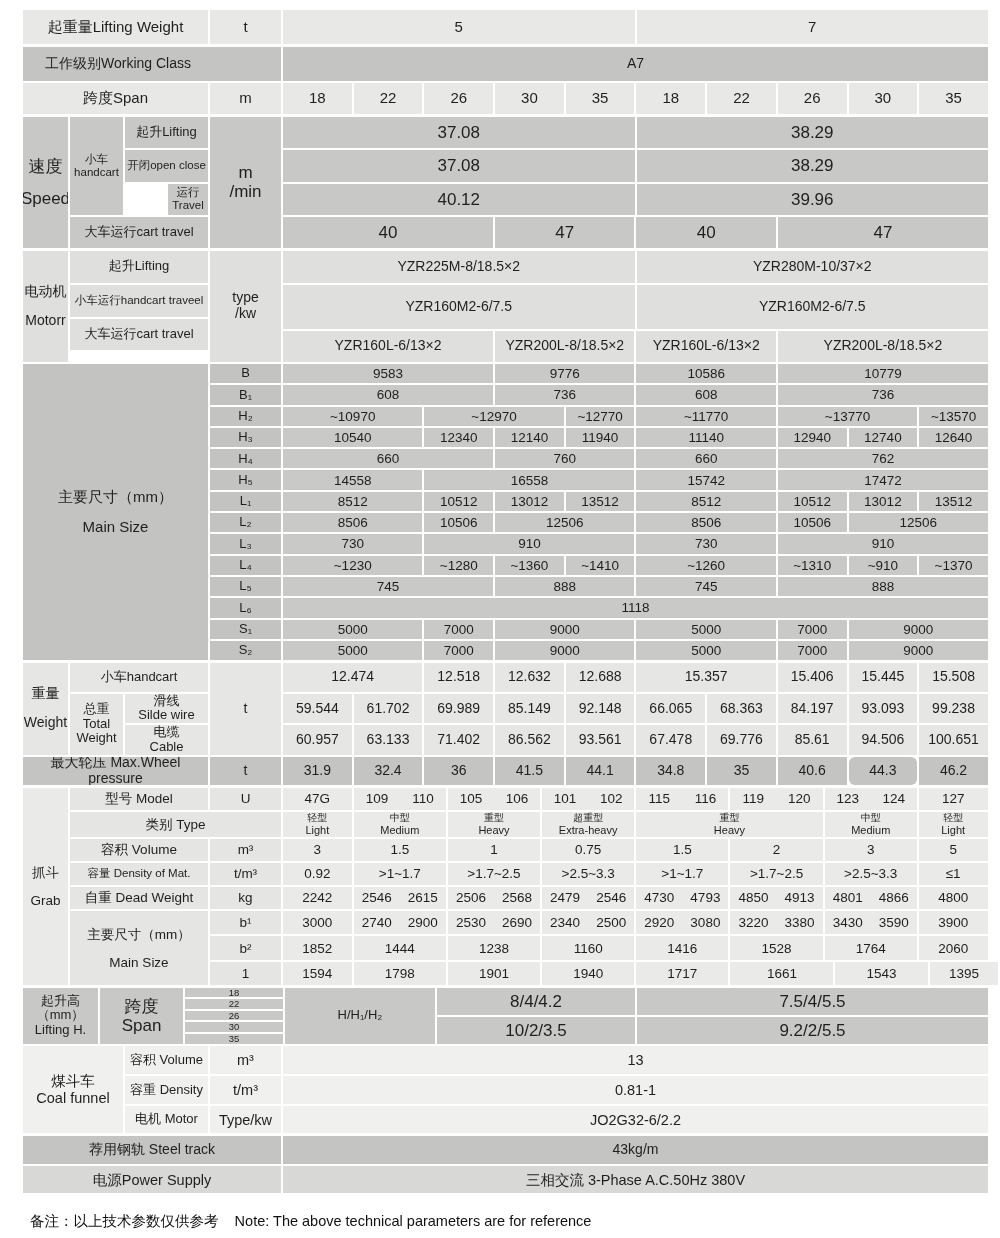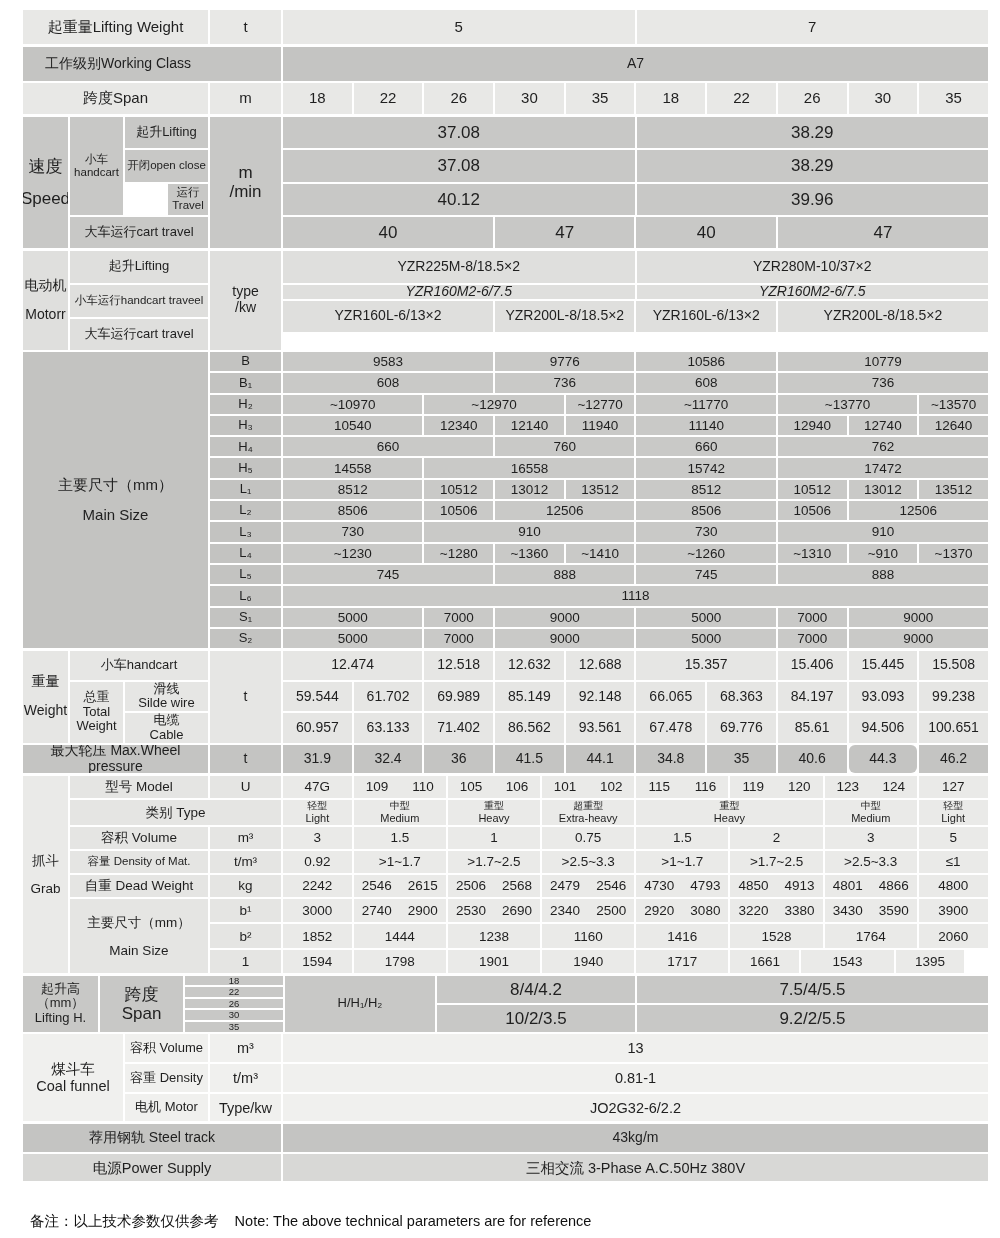--- a/index.html
+++ b/index.html
@@ -199,21 +199,21 @@
       </div>
       <div class="v" style="width: 705px;">
         <div class="h" style="height: 32px;">
           <div class="cell" style="width: 351.5px;">
             <span class="ln">YZR225M-8/18.5×2</span>
           </div>
           <div class="cell" style="width: 351.5px;">
             <span class="ln">YZR280M-10/37×2</span>
           </div>
         </div>
-        <div class="h" style="height: 14px; font-style: italic;">
+        <div class="h" style="height: 44px;">
           <div class="cell" style="width: 351.5px;">
             <span class="ln">YZR160M2-6/7.5</span>
           </div>
           <div class="cell" style="width: 351.5px;">
             <span class="ln">YZR160M2-6/7.5</span>
           </div>
         </div>
         <div class="h" style="height: 31px;">
           <div class="cell" style="width: 210.1px;">
             <span class="ln">YZR160L-6/13×2</span>
@@ -953,21 +953,21 @@
               </div>
               <div class="cell" style="width: 92.2px;">
                 <span class="ln">1901</span>
               </div>
               <div class="cell" style="width: 92.2px;">
                 <span class="ln">1940</span>
               </div>
               <div class="cell" style="width: 92.2px;">
                 <span class="ln">1717</span>
               </div>
-              <div class="cell" style="width: 69px;">
+              <div class="cell" style="width: 103px;">
                 <span class="ln">1661</span>
               </div>
               <div class="cell" style="width: 92.2px;">
                 <span class="ln">1543</span>
               </div>
               <div class="cell" style="width: 68.7px;">
                 <span class="ln">1395</span>
               </div>
             </div>
           </div>

